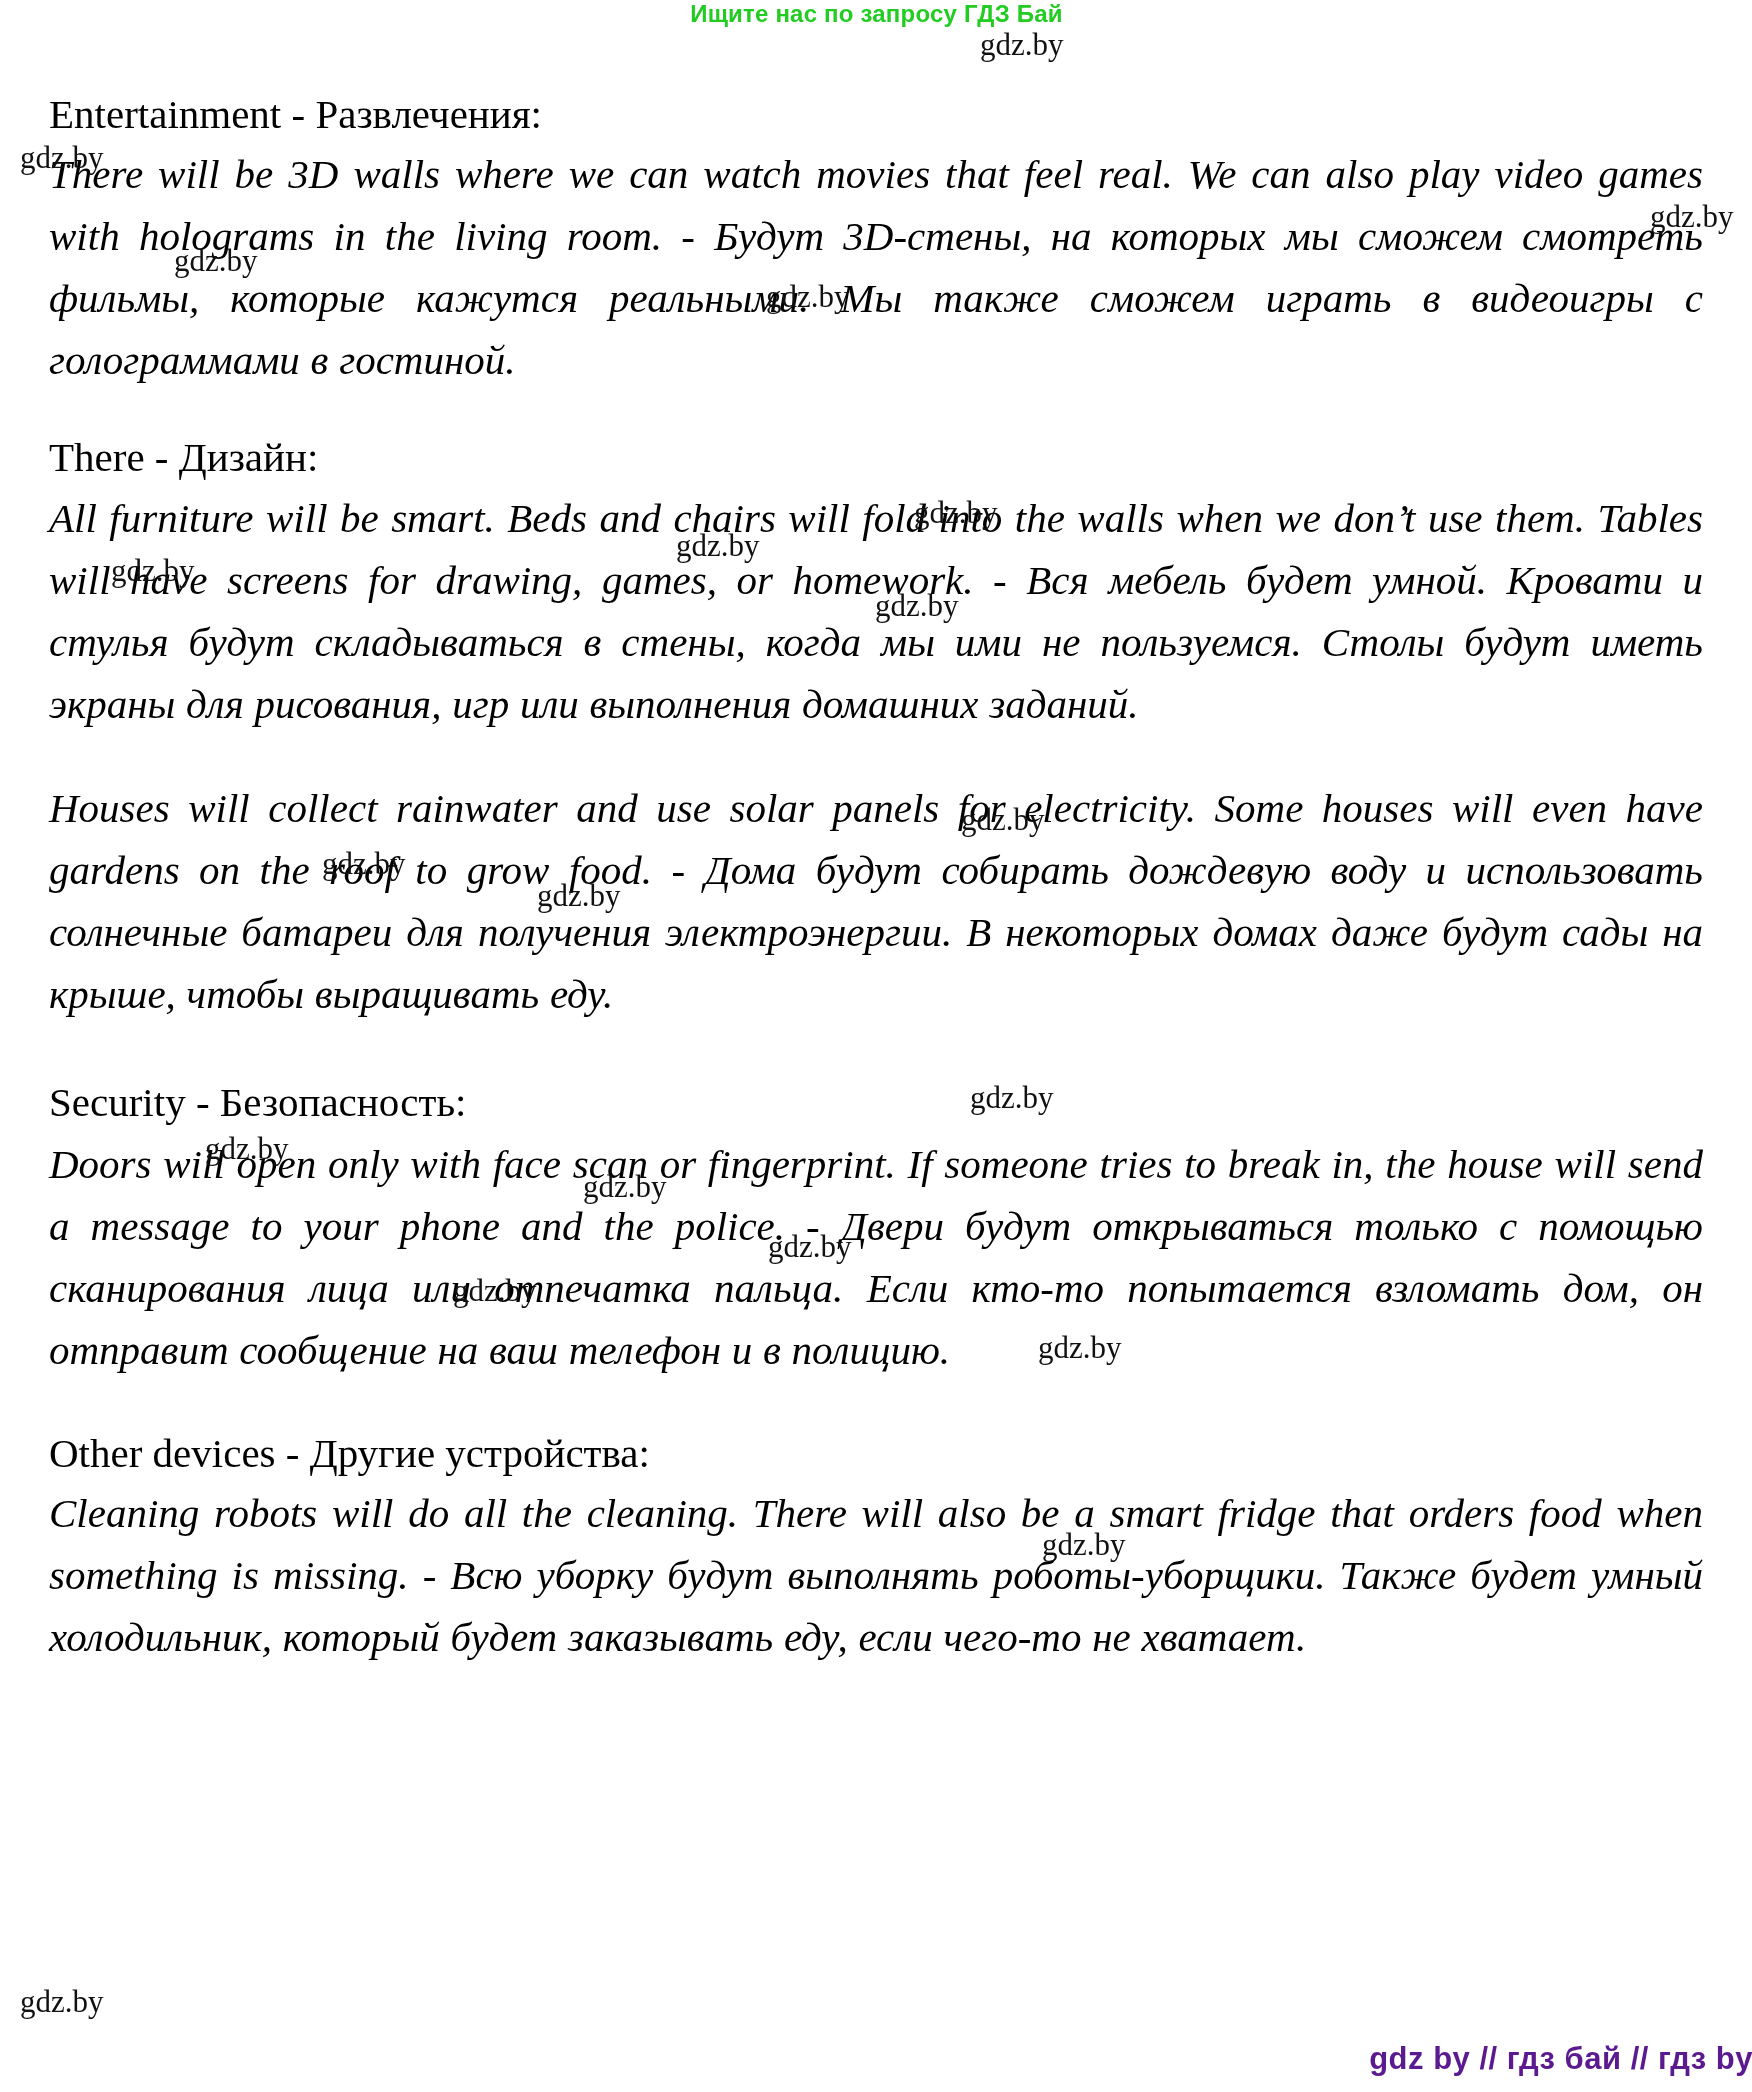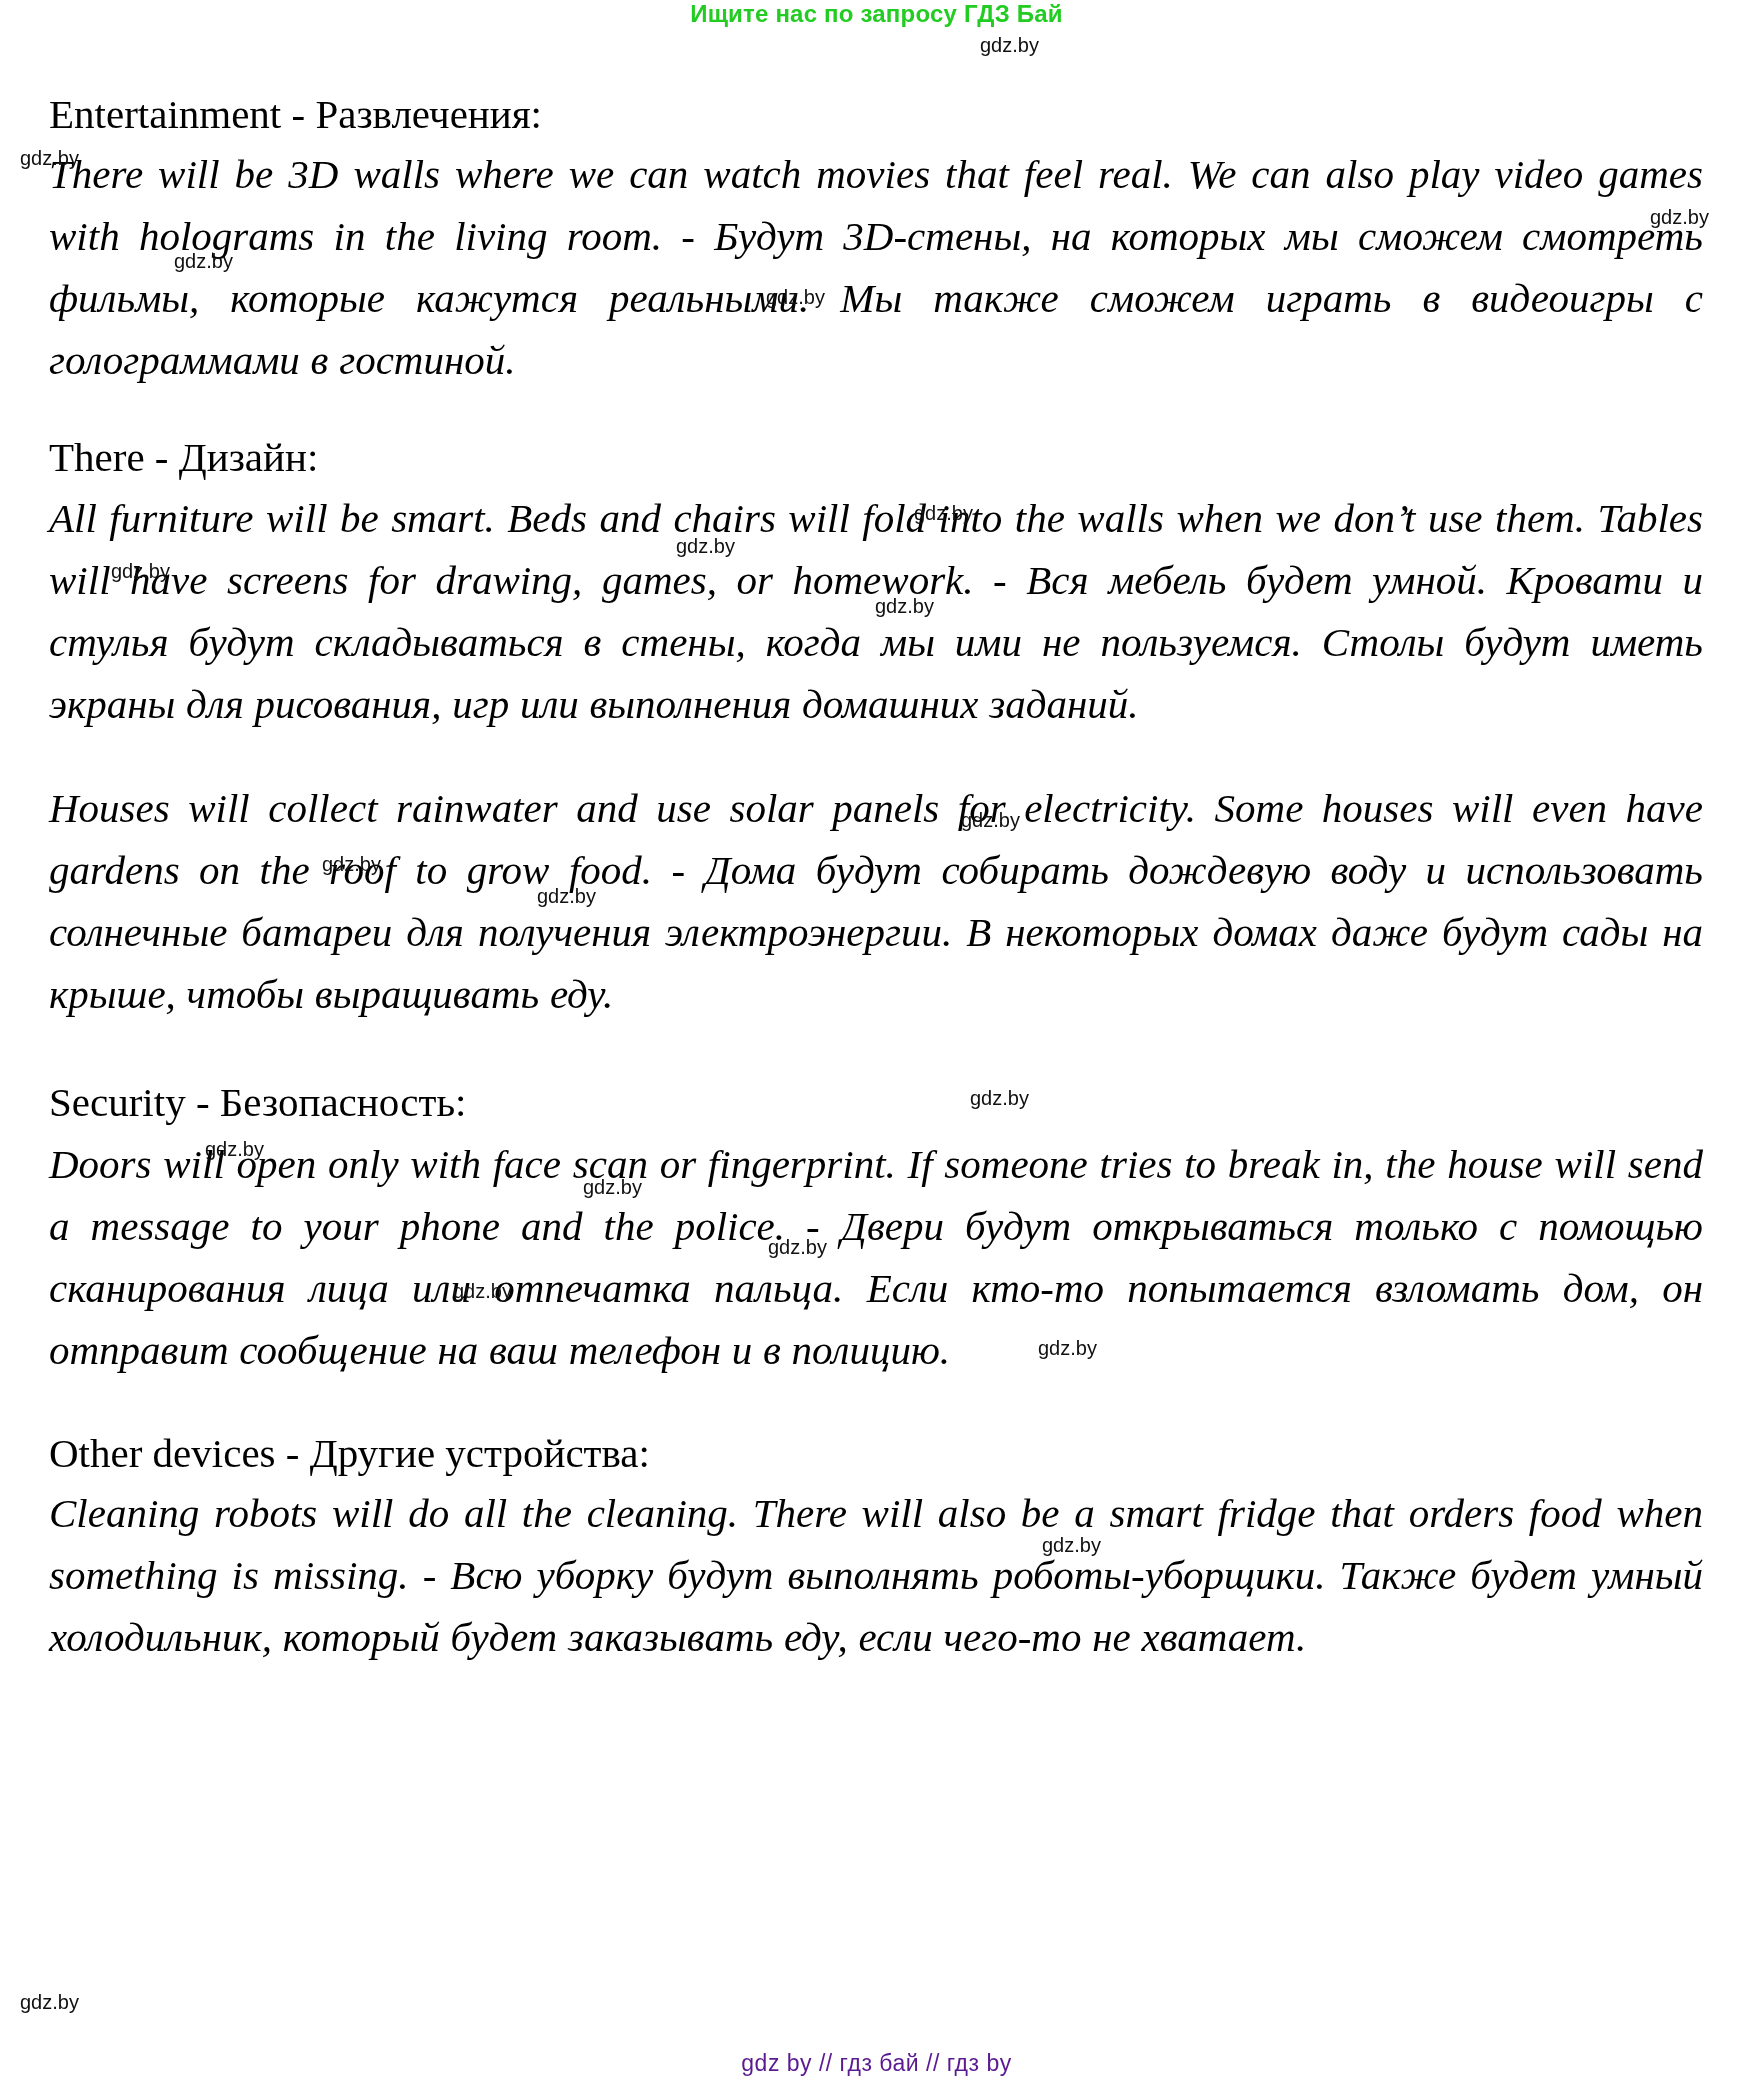--- a/index.html
+++ b/index.html
@@ -73,39 +73,39 @@
   .section.s-ecology       { margin-bottom: 51px; }
   .section.s-ecology .section-heading { margin-bottom: 3.7px; }
   .section.s-security      { margin-bottom: 46px; }
   .section.s-security .section-heading { margin-bottom: 3.7px; }
   .section.s-other         { margin-bottom: 0; }
   .section.s-other .section-heading { margin-bottom: 1.8px; }
 
   
   .watermark {
     position: absolute;
-    font-family: Liberation Sans, sans-serif;
-    font-size: 20px;
+    font-family: Liberation Serif, serif;
+    font-size: 31px;
     line-height: 24px;
     color: #111111;
     white-space: nowrap;
     pointer-events: none;
     z-index: 5;
   }
 
   
   .page-footer {
     position: absolute;
     left: 0;
     bottom: 14.6px;
     width: 100%;
-    text-align: center;
+    text-align: right;
     font-family: "Liberation Sans", "DejaVu Sans", sans-serif;
-    font-size: 23px;
-    font-weight: 400;
+    font-size: 31px;
+    font-weight: 700;
     color: #5b1a8f;
     letter-spacing: 0.5px;
     white-space: nowrap;
   }
 </style>
 </head>
 <body>
 
 <div class="promo-banner" style="color: rgb(34, 204, 34);">Ищите нас по запросу ГДЗ Бай</div>
 

